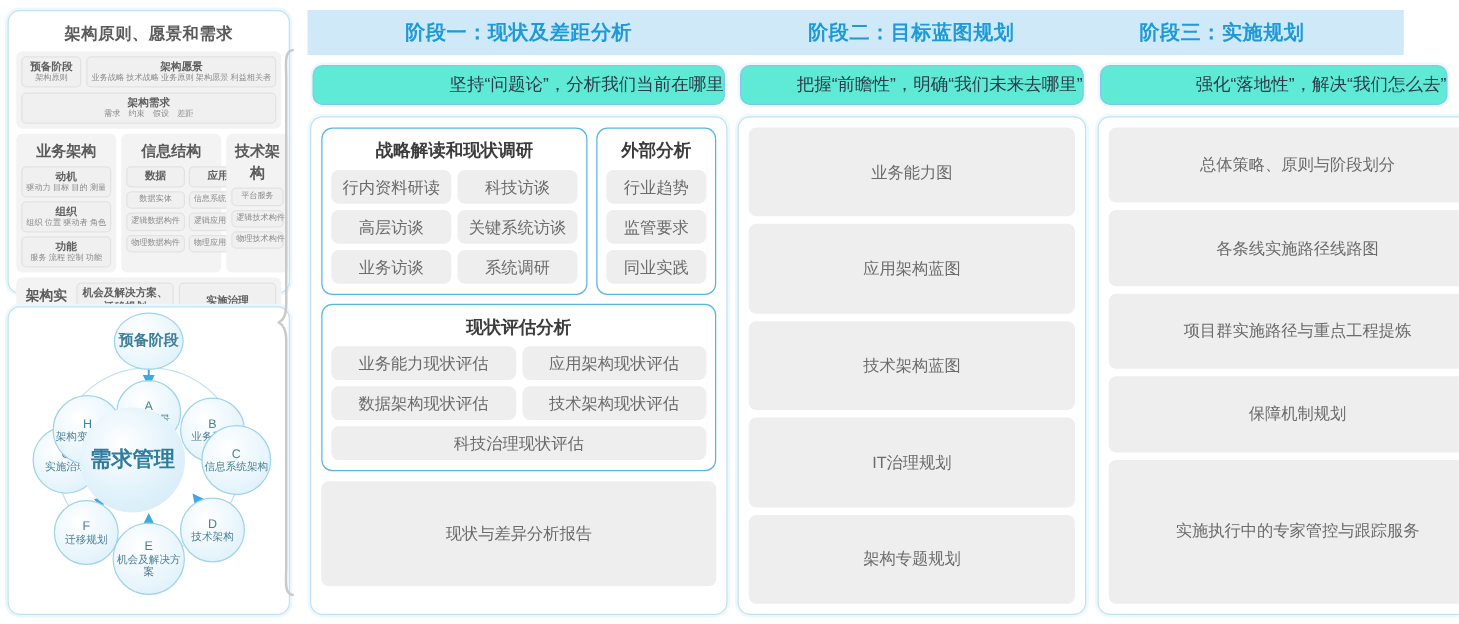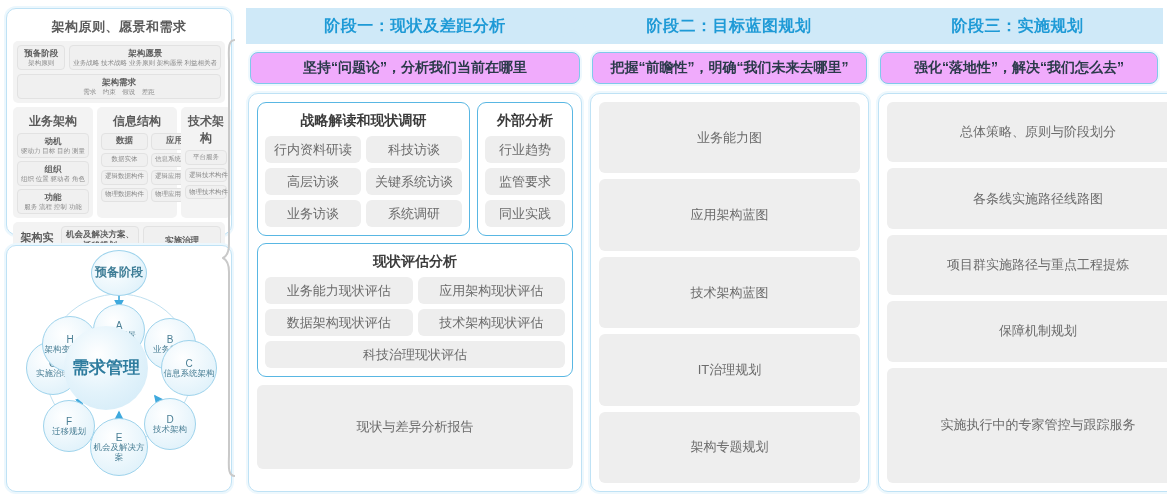--- a/index.html
+++ b/index.html
@@ -92,23 +92,23 @@
   }
   .chev-in {
     position: absolute; top: 8px; height: 36px; width: 26px; z-index: 5;
     background: #cfe9f8;
     clip-path: polygon(0 16%, 74% 50%, 0 84%, 0 100%, 100% 50%, 0 0);
   }
 
   
   .pill {
     position: absolute; top: 52px; height: 32px;
-    border: 1.4px solid #7fc9ea; border-radius: 8px; background: #f0abfc;
-    display: flex; align-items: center; justify-content: center;
-    font-size: 14px; font-weight: bold; color: #2b3a4a;
+    border: 1.4px solid #7fc9ea; border-radius: 8px; background: #5eead4;
+    display: flex; align-items: center; justify-content: flex-end;
+    font-size: 14px; font-weight: normal; color: #2b3a4a;
     box-shadow: 0 0 0 2px #eef8fd;
   }
 
   
   .panel {
     position: absolute; top: 93px; height: 399px;
     border: 1px solid #bfe2f5; border-radius: 10px; background: #fff;
     box-shadow: 0 0 0 2px #eef8fd;
     padding: 8px;
   }
@@ -390,21 +390,21 @@
   <div class="panel" style="left:590px; width:279px;">
     <div class="vstack">
       <div class="gbox" style="flex:1;">业务能力图</div>
       <div class="gbox" style="flex:1;">应用架构蓝图</div>
       <div class="gbox" style="flex:1;">技术架构蓝图</div>
       <div class="gbox" style="flex:1;">IT治理规划</div>
       <div class="gbox" style="flex:1;">架构专题规划</div>
     </div>
   </div>
 
-  <div class="banner" style="left:872px; width:291px;">
+  <div class="banner" style="left:832px; width:291px;">
     <span class="banner-txt">阶段三：实施规划</span>
   </div>
 
   <div class="pill" style="left:880px; width:278px;">
     <span>强化“落地性”，解决“我们怎么去”</span>
   </div>
 
   <div class="panel" style="left:878px; width:320px;">
     <div class="vstack">
       <div class="gbox" style="flex:1;">总体策略、原则与阶段划分</div>

